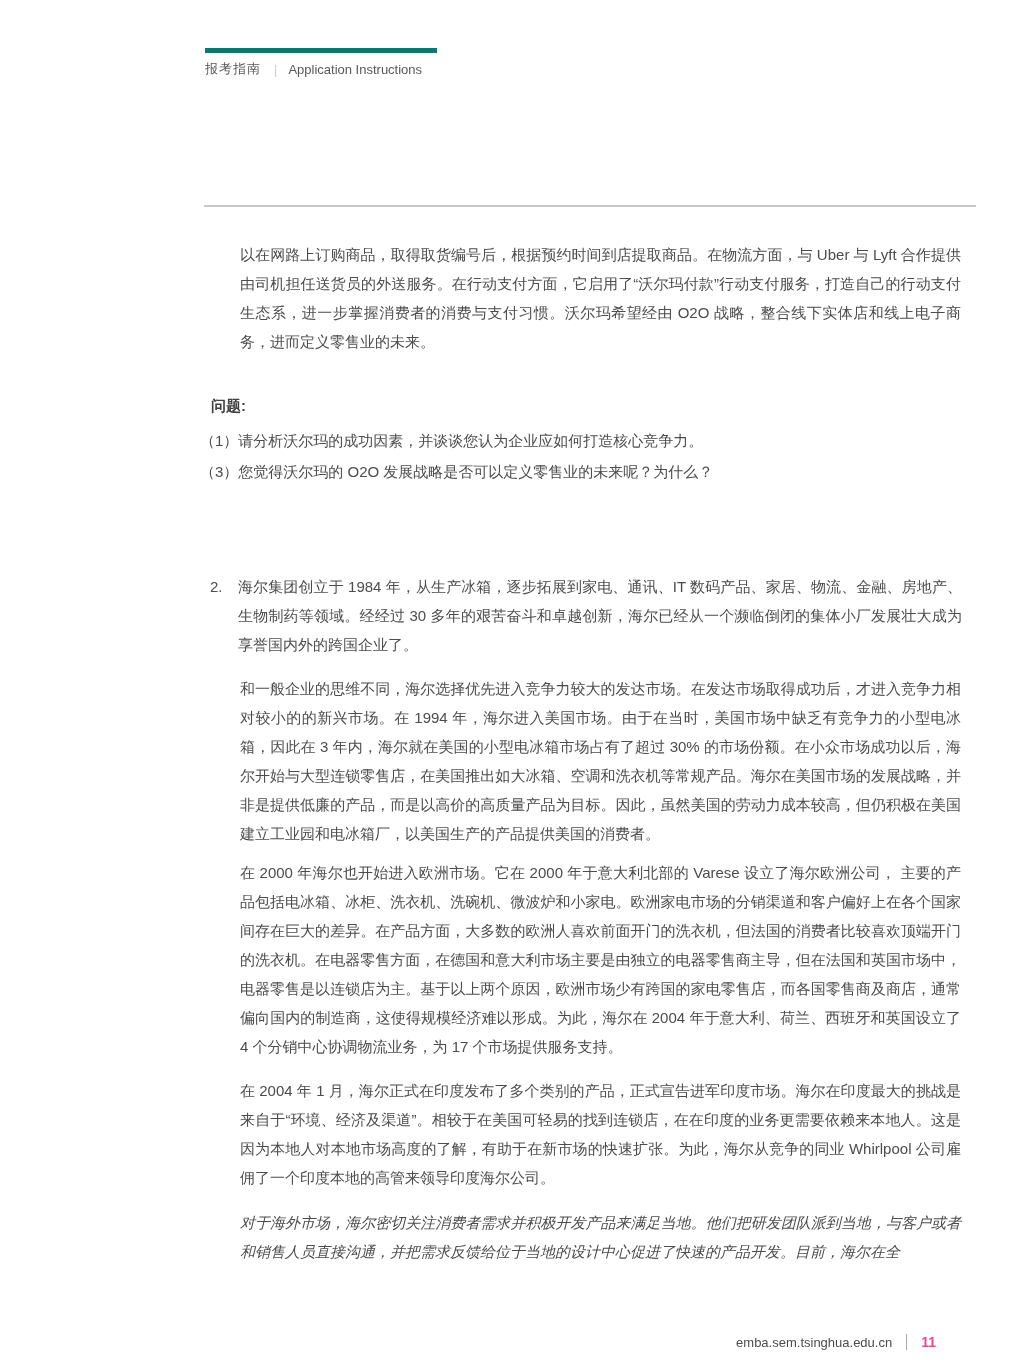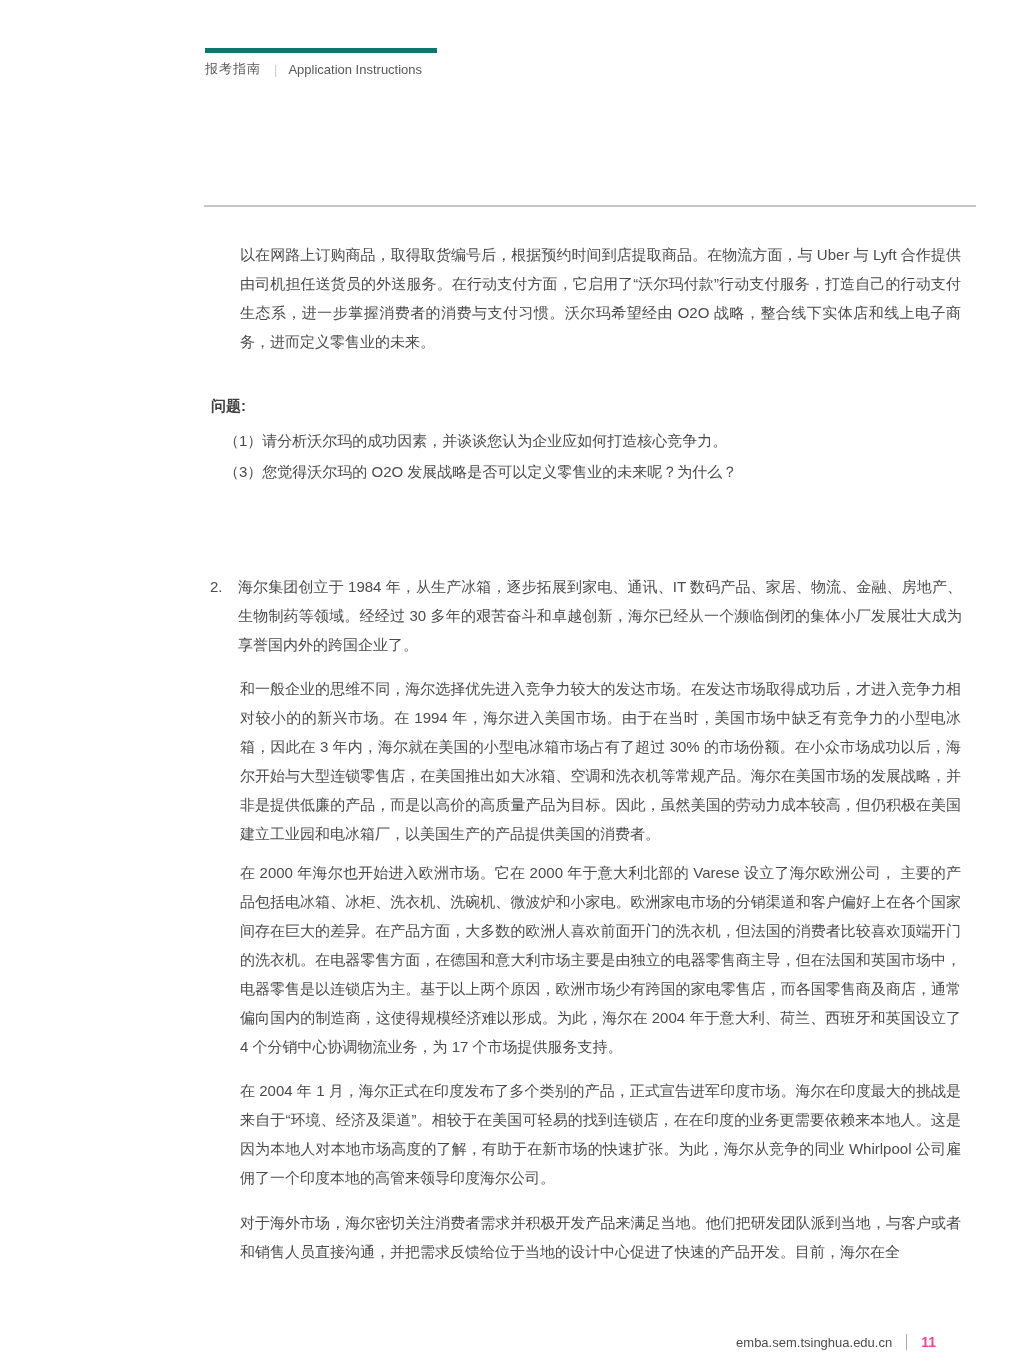--- a/index.html
+++ b/index.html
@@ -59,21 +59,21 @@
     color: #4c4c4c;
   }
 
   .q-heading {
     left: 211px;
     font-size: 15px;
     font-weight: bold;
     color: #404040;
   }
   .q-list {
-    left: 224px;
+    left: 200px;
     width: 756px;
     font-size: 15px;
     line-height: 31px;
     color: #4c4c4c;
   }
   .q-list .q-item { white-space: nowrap; }
 
   .numbered {
     left: 210px;
     width: 752px;
@@ -144,21 +144,21 @@
     <div class="num">2.</div>
     <div class="body">海尔集团创立于 1984 年，从生产冰箱，逐步拓展到家电、通讯、IT 数码产品、家居、物流、金融、房地产、生物制药等领域。经经过 30 多年的艰苦奋斗和卓越创新，海尔已经从一个濒临倒闭的集体小厂发展壮大成为享誉国内外的跨国企业了。</div>
   </div>
 
   <div class="abs para" style="top: 674px;">和一般企业的思维不同，海尔选择优先进入竞争力较大的发达市场。在发达市场取得成功后，才进入竞争力相对较小的的新兴市场。在 1994 年，海尔进入美国市场。由于在当时，美国市场中缺乏有竞争力的小型电冰箱，因此在 3 年内，海尔就在美国的小型电冰箱市场占有了超过 30% 的市场份额。在小众市场成功以后，海尔开始与大型连锁零售店，在美国推出如大冰箱、空调和洗衣机等常规产品。海尔在美国市场的发展战略，并非是提供低廉的产品，而是以高价的高质量产品为目标。因此，虽然美国的劳动力成本较高，但仍积极在美国建立工业园和电冰箱厂，以美国生产的产品提供美国的消费者。</div>
 
   <div class="abs para" style="top: 858px;">在 2000 年海尔也开始进入欧洲市场。它在 2000 年于意大利北部的 Varese 设立了海尔欧洲公司， 主要的产品包括电冰箱、冰柜、洗衣机、洗碗机、微波炉和小家电。欧洲家电市场的分销渠道和客户偏好上在各个国家间存在巨大的差异。在产品方面，大多数的欧洲人喜欢前面开门的洗衣机，但法国的消费者比较喜欢顶端开门的洗衣机。在电器零售方面，在德国和意大利市场主要是由独立的电器零售商主导，但在法国和英国市场中，电器零售是以连锁店为主。基于以上两个原因，欧洲市场少有跨国的家电零售店，而各国零售商及商店，通常偏向国内的制造商，这使得规模经济难以形成。为此，海尔在 2004 年于意大利、荷兰、西班牙和英国设立了 4 个分销中心协调物流业务，为 17 个市场提供服务支持。</div>
 
   <div class="abs para" style="top: 1076px;">在 2004 年 1 月，海尔正式在印度发布了多个类别的产品，正式宣告进军印度市场。海尔在印度最大的挑战是来自于“环境、经济及渠道”。相较于在美国可轻易的找到连锁店，在在印度的业务更需要依赖来本地人。这是因为本地人对本地市场高度的了解，有助于在新市场的快速扩张。为此，海尔从竞争的同业 Whirlpool 公司雇佣了一个印度本地的高管来领导印度海尔公司。</div>
 
-  <div class="abs para" style="top: 1208px;">对于海外市场，海尔密切关注消费者需求并积极开发产品来满足当地。他们把研发团队派到当地，与客户或者和销售人员直接沟通，并把需求反馈给位于当地的设计中心促进了快速的产品开发。目前，海尔在全</div>
+  <div class="abs para" style="top: 1208px; font-style: italic;">对于海外市场，海尔密切关注消费者需求并积极开发产品来满足当地。他们把研发团队派到当地，与客户或者和销售人员直接沟通，并把需求反馈给位于当地的设计中心促进了快速的产品开发。目前，海尔在全</div>
 
   <div class="abs footer">
     <span>emba.sem.tsinghua.edu.cn</span>
     <span class="sep"></span>
     <span class="page-num">11</span>
   </div>
 
 </div>
 
 </body></html>

